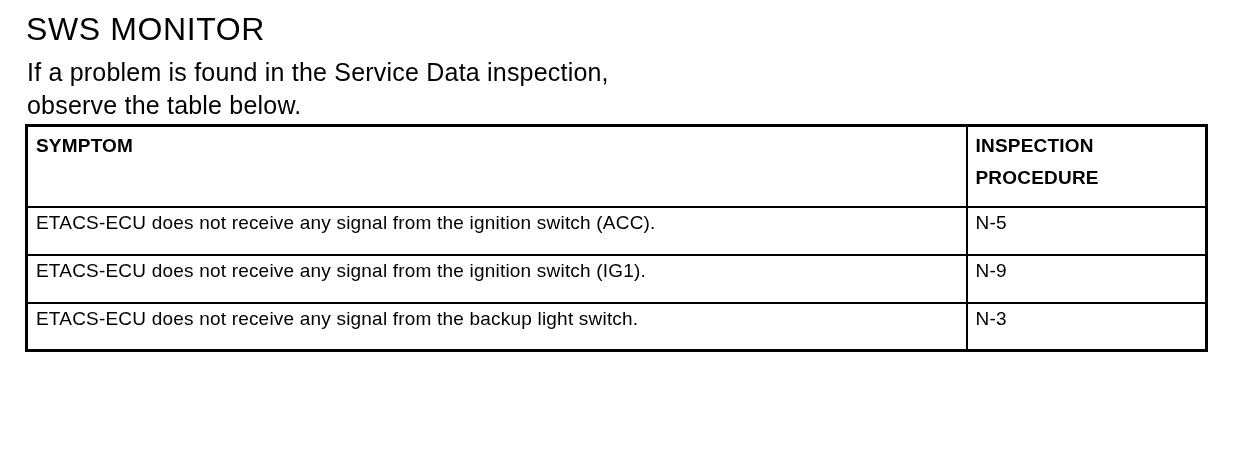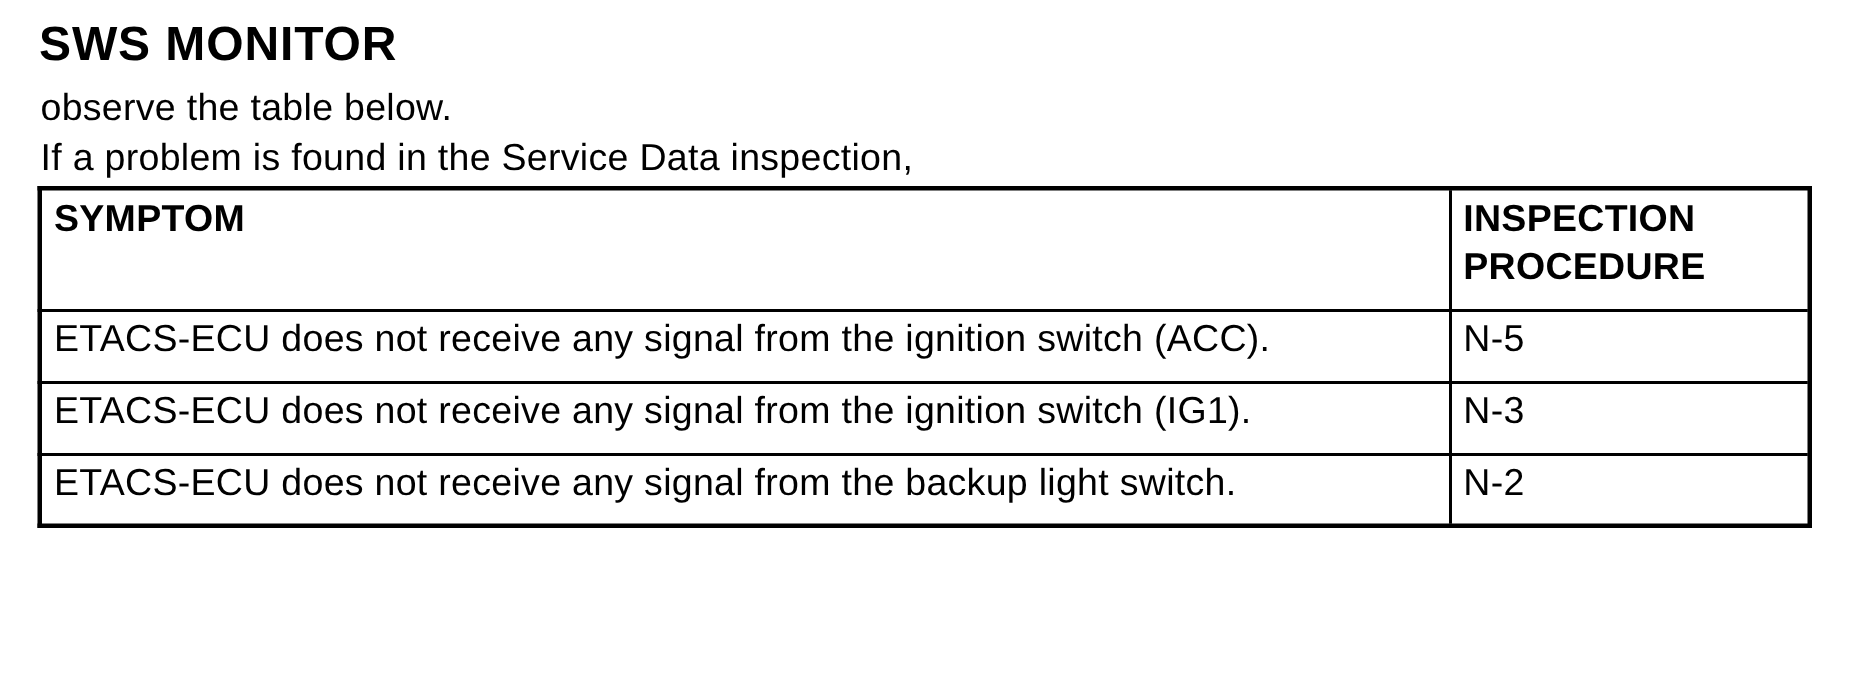--- a/index.html
+++ b/index.html
@@ -19,21 +19,21 @@
   .page {
     position: absolute;
     inset: 0;
   }
   .title {
     position: absolute;
     left: 26px;
     top: 11px;
     margin: 0;
     font-size: 32px;
-    font-weight: 700;
+    font-weight: 400;
     letter-spacing: 0.6px;
   }
   .intro {
     position: absolute;
     left: 27px;
     top: 56px;
     margin: 0;
     font-size: 25px;
     line-height: 33px;
     letter-spacing: 0.2px;
@@ -52,64 +52,64 @@
     border: 3px solid #000000;
   }
   .col-symptom  { width: 940px; }
   .col-procedure { width: 240px; }
   table.sws th,
   table.sws td {
     border: 2px solid #000000;
     vertical-align: top;
     text-align: left;
     padding: 4px 8px 0 8px;
-    font-size: 25px;
+    font-size: 19px;
     letter-spacing: 0.2px;
     overflow: hidden;
   }
   table.sws th {
     font-weight: 700;
     line-height: 32px;
     padding-top: 3px;
   }
   table.sws thead tr { height: 81px; }
   table.sws tbody tr { height: 48px; margin-top: 26px; }
 </style>
 </head>
 <body>
 
 <div class="page">
 
   <h1 class="title">SWS MONITOR</h1>
 
   <p class="intro">
+    <span class="line">If a problem is found in the Service Data inspection,</span>
     <span class="line">observe the table below.</span>
-    <span class="line">If a problem is found in the Service Data inspection,</span>
   </p>
 
   <table class="sws">
     <colgroup>
       <col class="col-symptom">
       <col class="col-procedure">
     </colgroup>
     <thead>
       <tr>
         <th>SYMPTOM</th>
         <th>INSPECTION PROCEDURE</th>
       </tr>
     </thead>
     <tbody>
       <tr>
         <td>ETACS-ECU does not receive any signal from the ignition switch (ACC).</td>
         <td>N-5</td>
       </tr>
       <tr>
         <td>ETACS-ECU does not receive any signal from the ignition switch (IG1).</td>
-        <td>N-3</td>
+        <td>N-9</td>
       </tr>
       <tr>
         <td>ETACS-ECU does not receive any signal from the backup light switch.</td>
-        <td>N-2</td>
+        <td>N-3</td>
       </tr>
     </tbody>
   </table>
 
 </div>
 
 </body></html>

